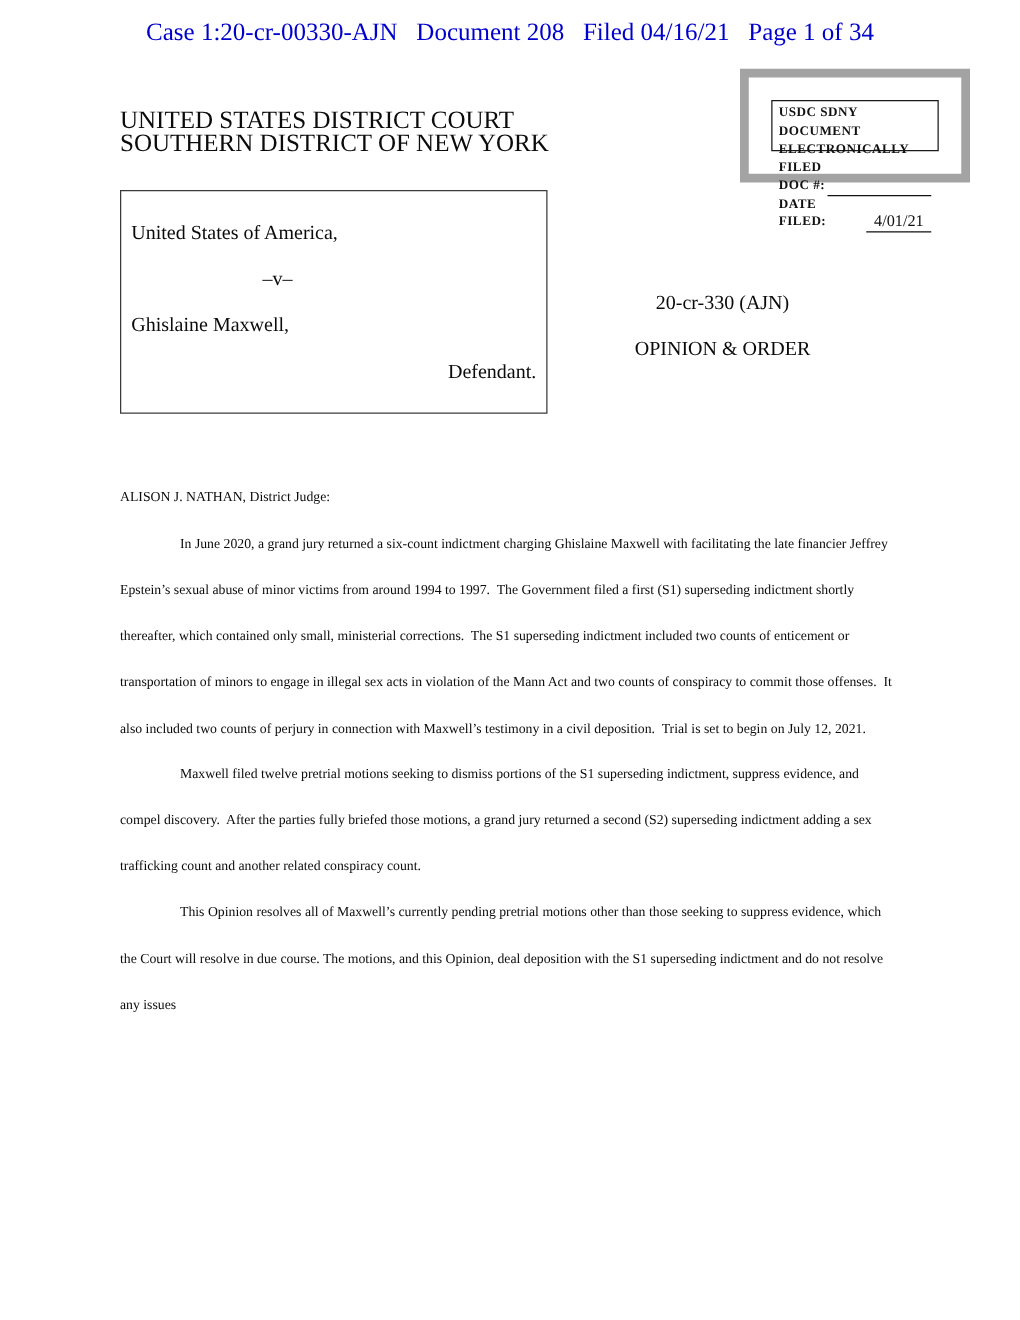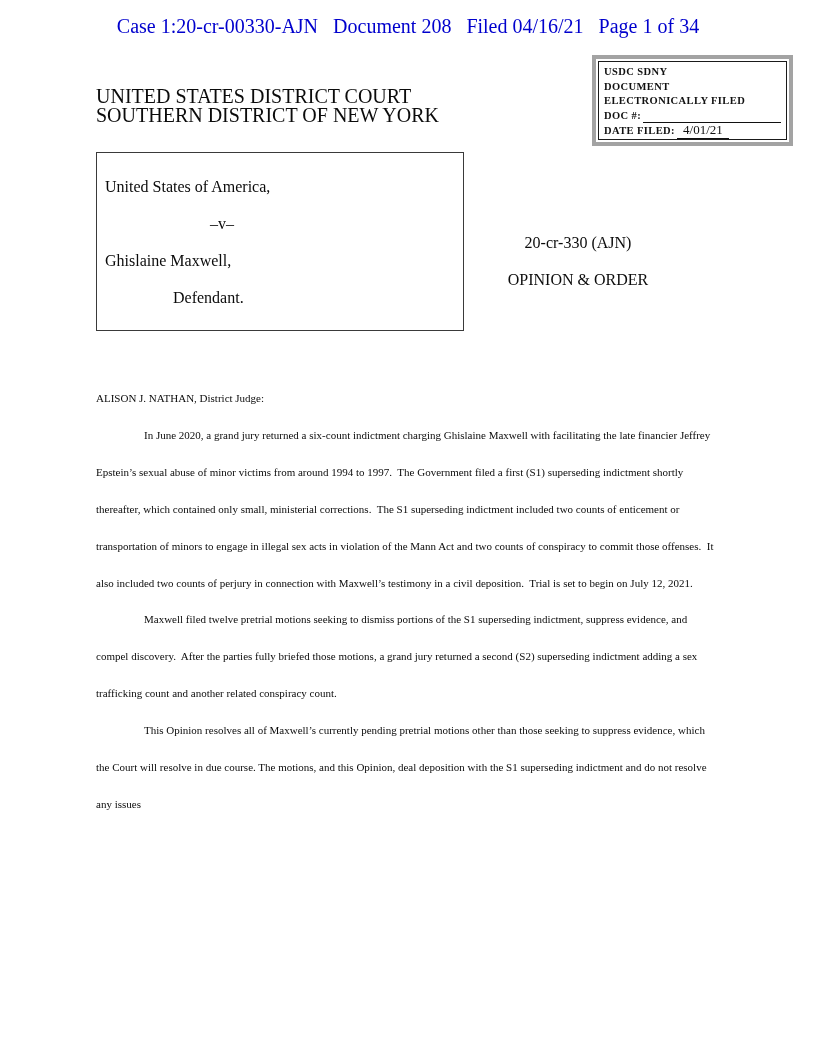--- a/index.html
+++ b/index.html
@@ -22,24 +22,24 @@
     text-align: center;
     font-size: 20px;
     color: #0000cd;
     white-space: pre;
   }
 
   .stamp {
     position: absolute;
     top: 55px;
     left: 592px;
-    width: 201px;
+    width: 184px;
     height: 91px;
-    border: 4px solid #a3a3a3;
-    padding: 2px;
+    border: 7px solid #a3a3a3;
+    padding: 18px;
   }
   .stamp-inner {
     width: 100%;
     height: 100%;
     border: 1px solid #1a1a1a;
     padding: 3px 5px 2px 5px;
     font-size: 10.5px;
     font-weight: bold;
     letter-spacing: 0.4px;
     line-height: 14.5px;
@@ -67,29 +67,29 @@
     top: 87px;
     left: 96px;
     font-size: 20px;
     line-height: 19px;
   }
 
   .caption-box {
     position: absolute;
     top: 152px;
     left: 96px;
-    width: 368px;
+    width: 342px;
     height: 179px;
     border: 1px solid #3a3a3a;
     padding: 15px 8px 0 8px;
     font-size: 16px;
   }
   .caption-line { line-height: 37px; }
   .caption-versus { margin-left: 105px; }
-  .caption-defendant-label { margin-left: 68px; }
+  .caption-defendant-label { margin-left: 119px; text-align: right; }
 
   .case-right {
     position: absolute;
     top: 224px;
     left: 490px;
     width: 176px;
     text-align: center;
     font-size: 16px;
     line-height: 37px;
   }

